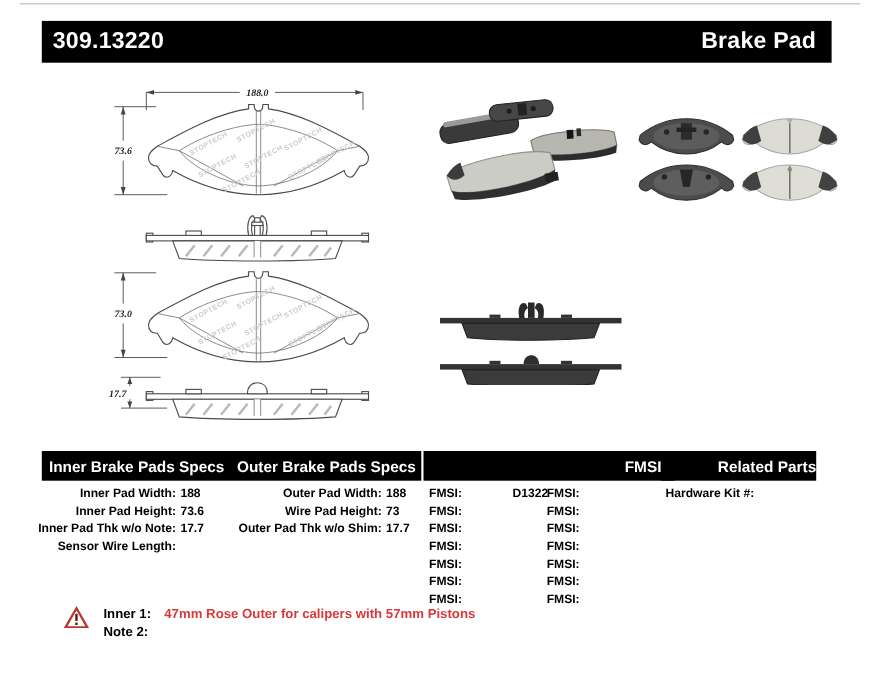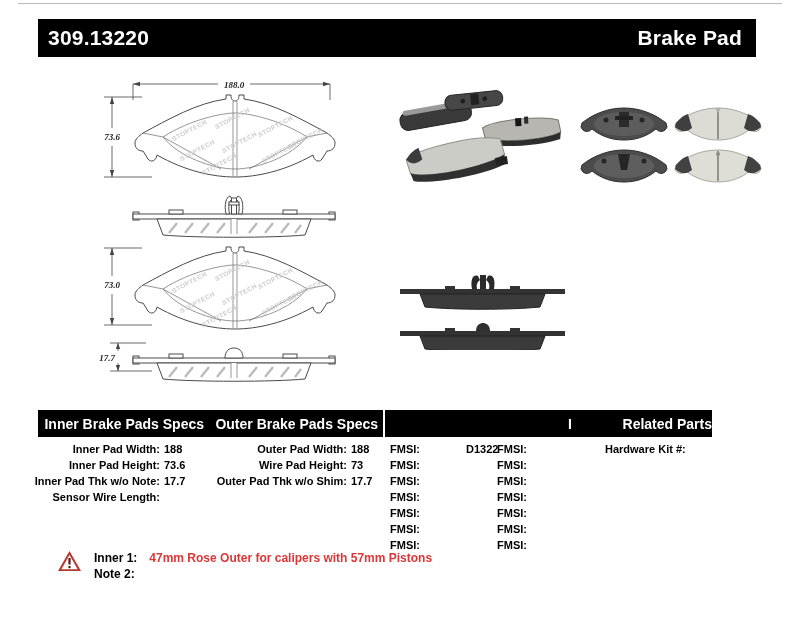--- a/index.html
+++ b/index.html
@@ -16,21 +16,21 @@
     letter-spacing:0.2px;
     gap:12px;
   }
   .thead{
     top:410px;height:27px;background:#000;color:#fff;font-weight:bold;
     font-size:14px;display:flex;align-items:center;justify-content:flex-end;
   }
   #thead-pads{left:38px;width:345px;}
   #thead-pads span{flex:1;text-align:center;}
   #thead-fmsi{left:385px;width:228px;}
-  #thead-related{left:571px;width:141px;}
+  #thead-related{left:601px;width:141px;}
   .speccol{top:441px;}
   .specrow{height:16px;display:flex;align-items:center;font-size:11px;font-weight:bold;white-space:nowrap;}
   .lab{text-align:right;display:inline-block;}
   #inner-col{left:30px;}
   #inner-col .lab{width:130px;}
   #outer-col{left:205px;}
   #outer-col .lab{width:142px;}
   .val{margin-left:4px;}
   #fmsi-col{left:390px;}
   .fmsirow{display:flex;height:16px;align-items:center;font-size:11px;font-weight:bold;}

